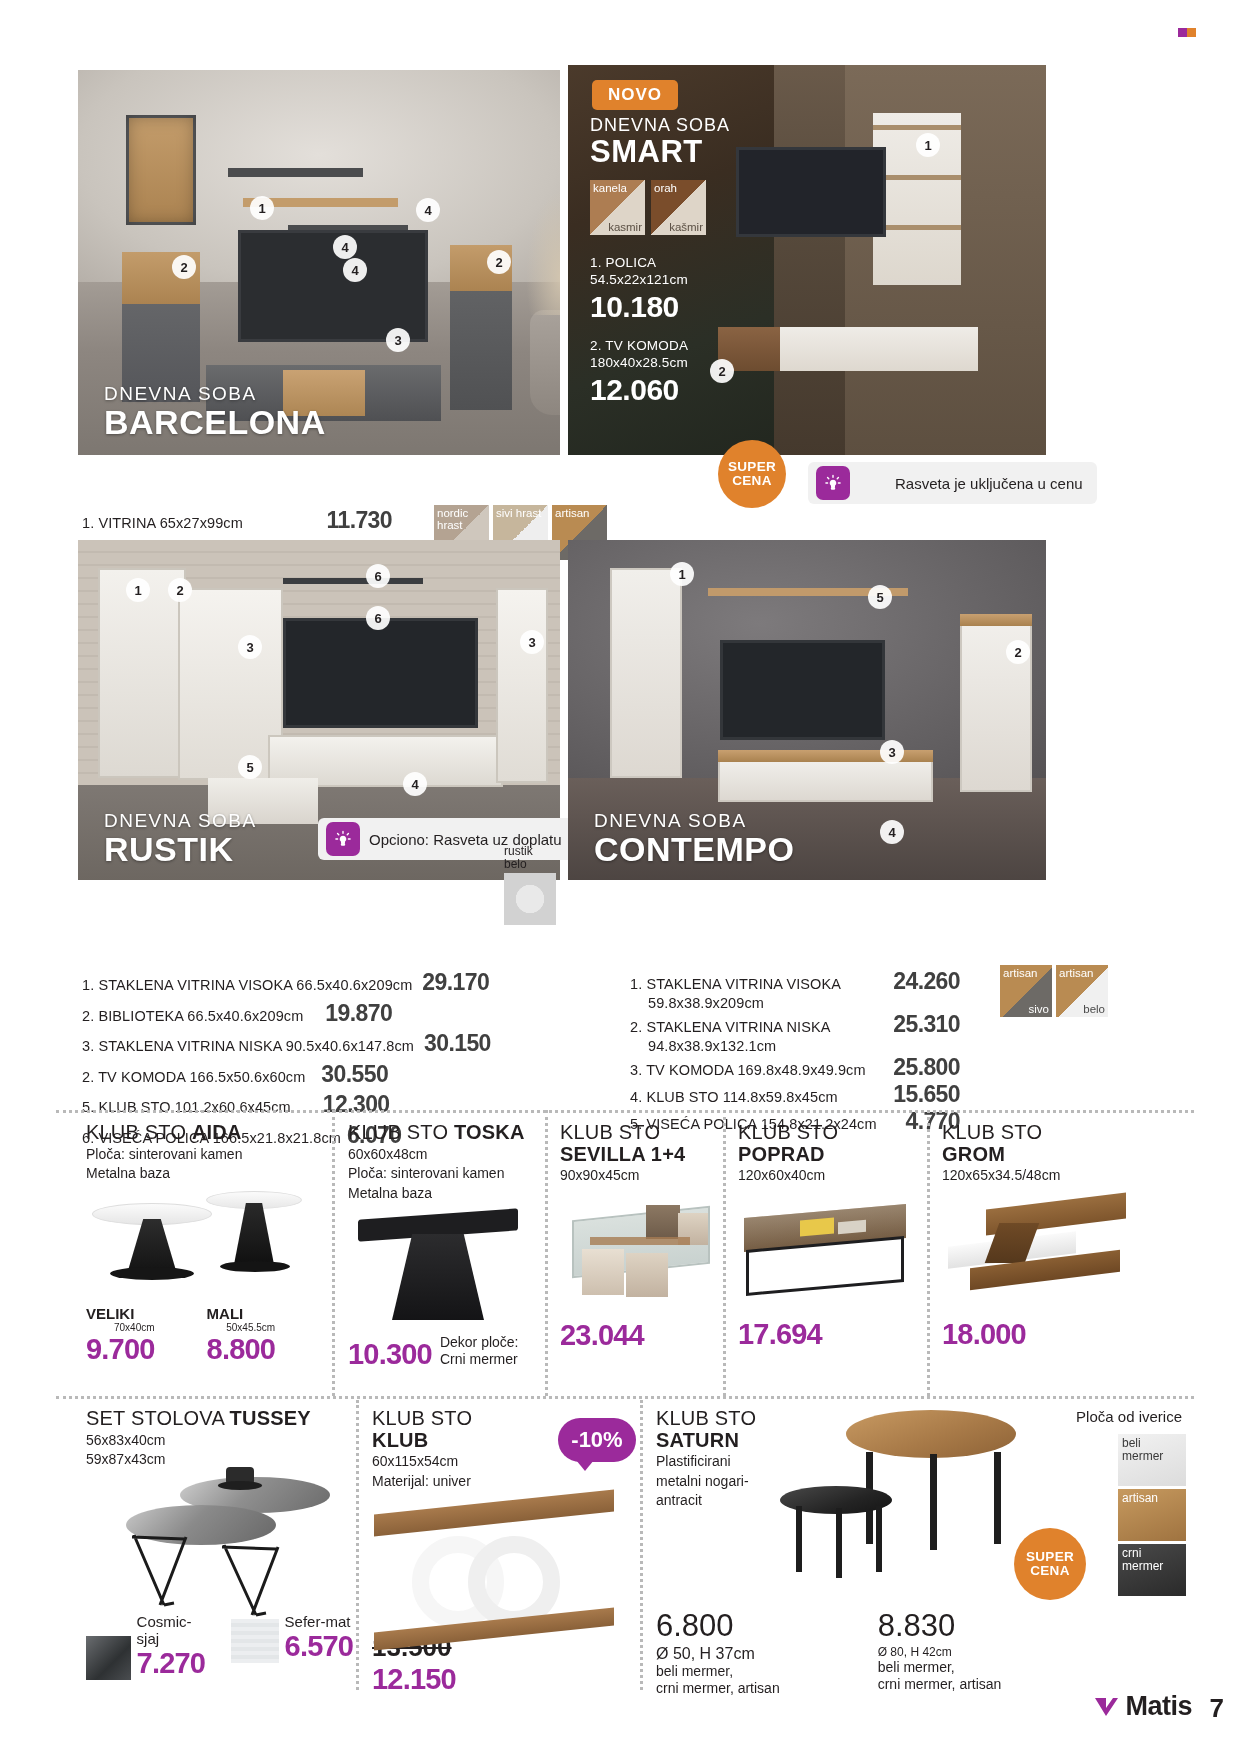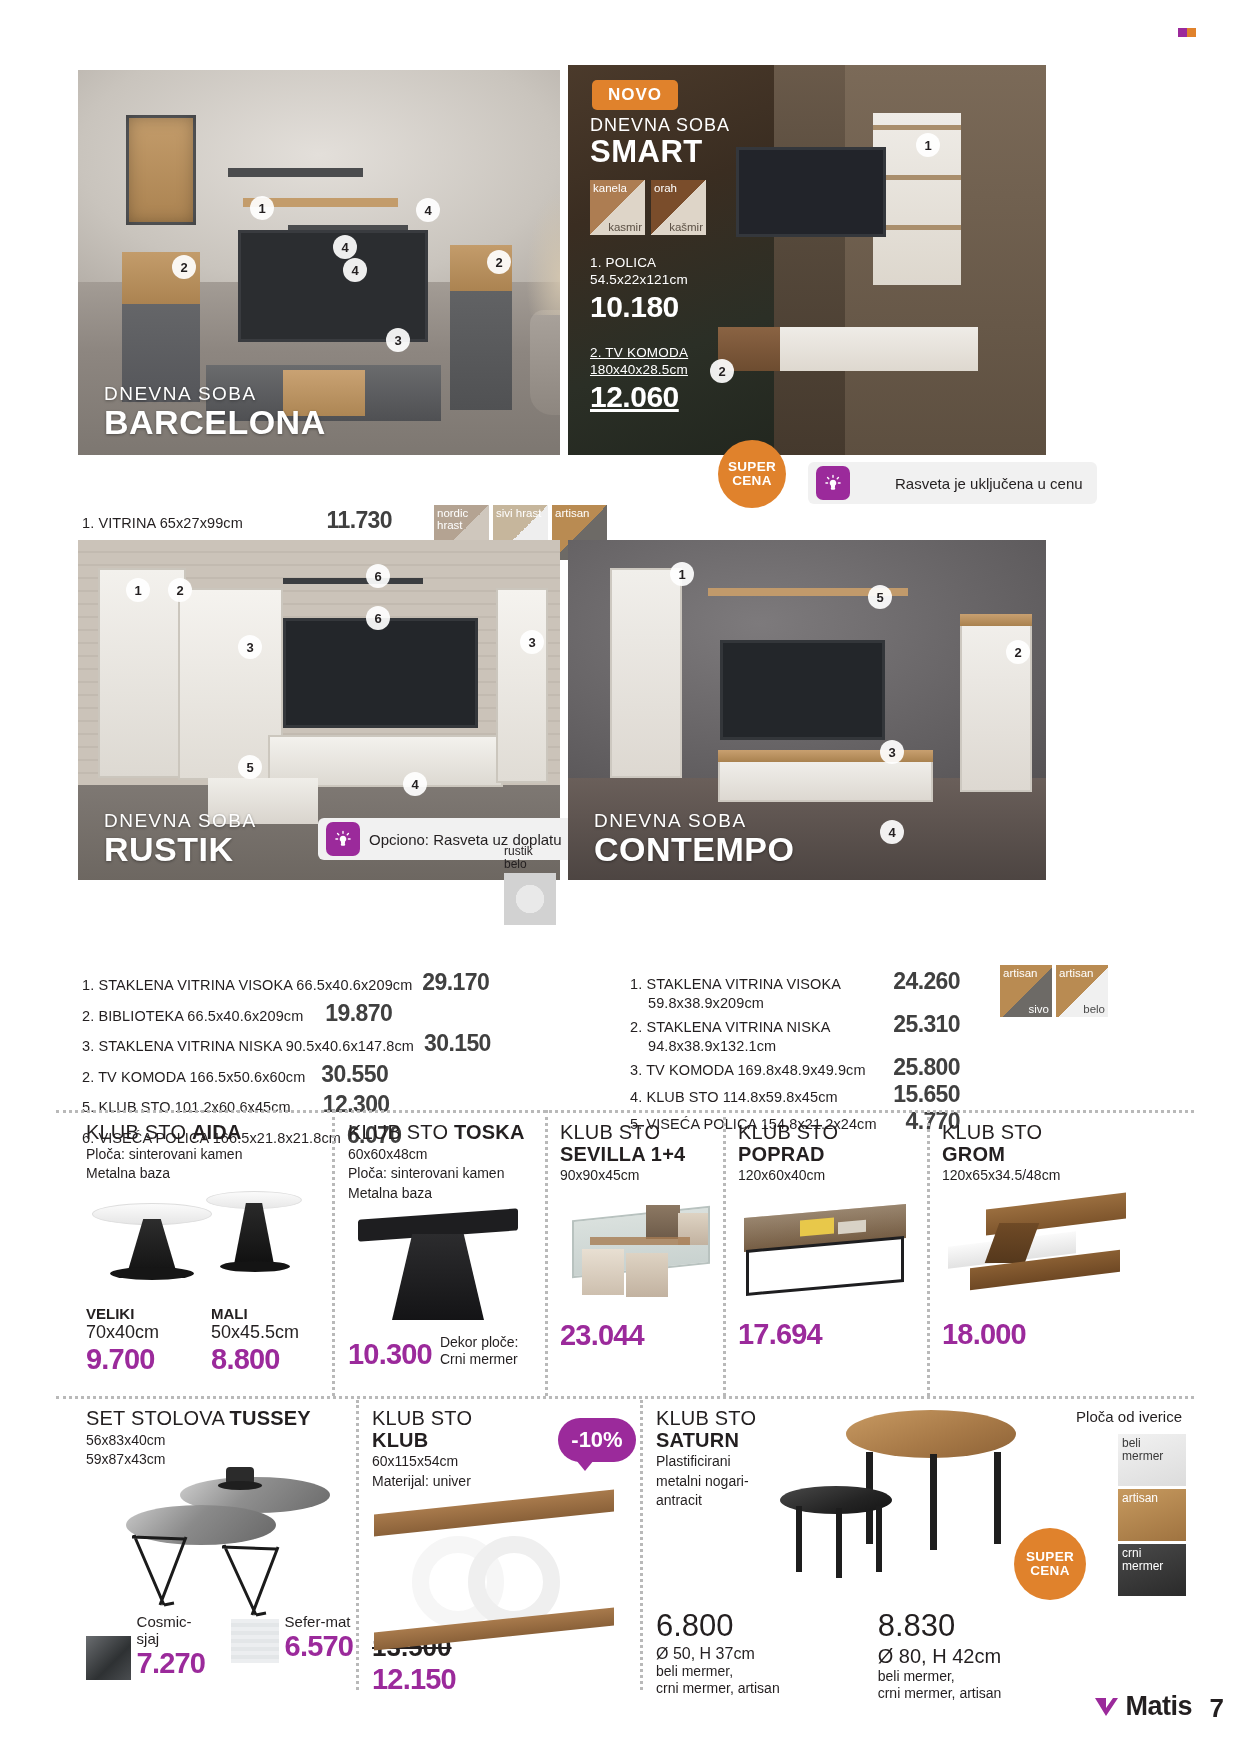--- a/index.html
+++ b/index.html
@@ -95,21 +95,21 @@
      display:flex;flex-direction:column;align-items:center;justify-content:center;
      font-weight:bold;font-size:13.5px;line-height:1.05;letter-spacing:.3px;}
 
   
   .card{position:absolute;}
   .card .ttl{font-size:20px;letter-spacing:.2px;line-height:1.08;}
   .card .ttl b{font-weight:bold;}
   .card .spec{font-size:14px;line-height:1.25;margin-top:2px;color:#231f20;}
   .card .big{font-size:29px;font-weight:bold;color:#9b2a9b;letter-spacing:-0.8px;}
   .card .sub{font-size:15px;font-weight:bold;}
-  .card .dim{font-size:18px;}
+  .card .dim{font-size:10px;text-align:right;}
 
   
   .disc{width:78px;height:44px;border-radius:22px;background:#9b2a9b;color:#fff;
      display:flex;align-items:center;justify-content:center;font-size:22px;font-weight:bold;
      position:relative;}
   .disc:after{content:"";position:absolute;left:18px;bottom:-9px;border-left:9px solid transparent;
      border-right:9px solid transparent;border-top:11px solid #9b2a9b;}
 
   .strike{font-size:26px;font-weight:bold;color:#231f20;text-decoration:line-through;}
 
@@ -203,21 +203,21 @@
         <div class="t" style="color:#fff;">orah</div>
         <div class="b" style="color:#5b5044;">kašmir</div>
       </div>
     </div>
 
     <div class="smart-item" style="margin-top:20px;">
       <div class="lbl">1. POLICA</div>
       <div class="lbl">54.5x22x121cm</div>
       <div class="val">10.180</div>
     </div>
-    <div class="smart-item" style="margin-top:21px;text-decoration:underline;">
+    <div class="smart-item" style="margin-top:14px;">
       <div class="lbl">2. TV KOMODA</div>
       <div class="lbl">180x40x28.5cm</div>
       <div class="val">12.060</div>
     </div>
   </div>
 
   <div class="plist" style="left:82px;top:505px;width:310px;">
     <div class="row" style="justify-content:space-between;">
       <span class="nm">1. VITRINA  65x27x99cm</span>
       <span class="pr">11.730</span>
@@ -606,21 +606,21 @@
 
   <div style="position:absolute;left:656px;top:1588px;display:flex;gap:98px;margin-top:20px;">
     <div>
       <div class="big" style="font-size:31px;">6.800</div>
       <div style="font-size:16px;margin-top:1px;">Ø 50, H 37cm</div>
       <div style="font-size:14px;line-height:1.2;">beli mermer,</div>
       <div style="font-size:14px;line-height:1.2;">crni mermer, artisan</div>
     </div>
     <div>
       <div class="big" style="font-size:31px;">8.830</div>
-      <div style="font-size:20px;margin-top:1px;">Ø 80, H 42cm</div>
+      <div style="font-size:12px;margin-top:1px;">Ø 80, H 42cm</div>
       <div style="font-size:14px;line-height:1.2;">beli mermer,</div>
       <div style="font-size:14px;line-height:1.2;">crni mermer, artisan</div>
     </div>
   </div>
 
   <div style="position:absolute;left:1014px;top:1528px;">
     <div class="supercena" style="width:72px;height:72px;">
       <span>SUPER</span>
       <span>CENA</span>
     </div>

